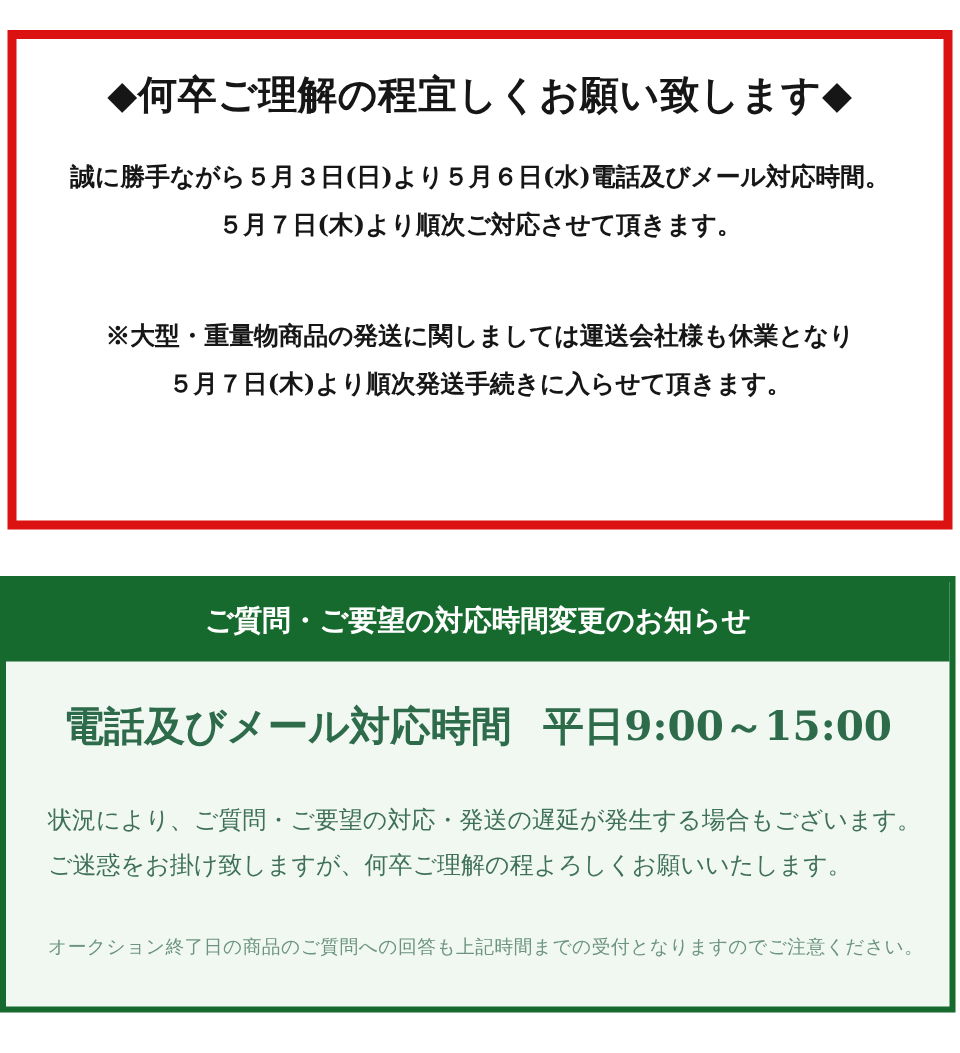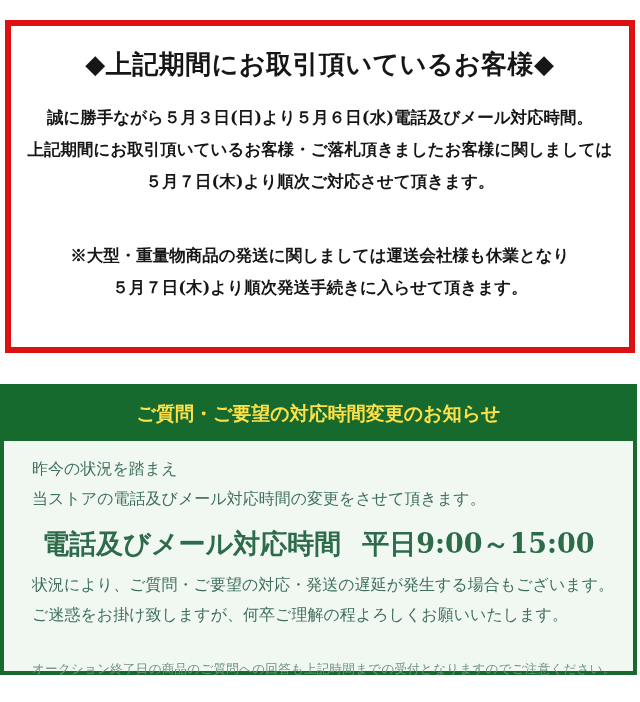--- a/index.html
+++ b/index.html
@@ -52,21 +52,21 @@
     left: 0;
     top: 384px;
     width: 637px;
     height: 291px;
     box-sizing: border-box;
     border: 4px solid var(--green_dark, #176a2e);
     background: var(--green_body_bg, #f1f8f2);
   }
   .hours-header {
     background: var(--green_dark, #176a2e);
-    color: #fde047;
+    color: #ffffff;
     text-align: center;
     font-size: 19px;
     font-weight: bold;
     padding: 13px 0 14px 0;
   }
   .hours-body {
     padding-top: 13px;
   }
   .hours-intro {
     padding-left: 28px;
@@ -79,57 +79,52 @@
     text-align: center;
     font-size: 27px;
     font-weight: bold;
     color: var(--green_text_strong, #2d6b4b);
   }
   .hours-time .gap {
     display: inline-block;
     width: 21px;
   }
   .hours-caution {
-    margin-top: 8px;
+    margin-top: 30px;
     padding-left: 28px;
     font-size: 16px;
     line-height: 30px;
     color: var(--green_text, #3f7058);
   }
   .hours-footnote {
     margin-top: 31px;
     padding-left: 28px;
     font-size: 12.5px;
     letter-spacing: 0.3px;
     color: var(--green_text_muted, #6d9480);
   }
 </style>
 </head>
 <body>
 
 <div class="gw-box">
-  <div class="gw-title">◆上記期間にお取引頂いているお客様◆</div>
+  <div class="gw-title">◆何卒ご理解の程宜しくお願い致します◆</div>
   <div class="gw-lines">
     <div>誠に勝手ながら５月３日(日)より５月６日(水)電話及びメール対応時間。</div>
-    <div>上記期間にお取引頂いているお客様・ご落札頂きましたお客様に関しましては</div>
     <div>５月７日(木)より順次ご対応させて頂きます。</div>
   </div>
   <div class="gw-note">
     <div>※大型・重量物商品の発送に関しましては運送会社様も休業となり</div>
     <div>５月７日(木)より順次発送手続きに入らせて頂きます。</div>
   </div>
 </div>
 
 <div class="hours-box">
   <div class="hours-header">ご質問・ご要望の対応時間変更のお知らせ</div>
   <div class="hours-body">
-    <div class="hours-intro">
-      <div>昨今の状況を踏まえ</div>
-      <div>当ストアの電話及びメール対応時間の変更をさせて頂きます。</div>
-    </div>
     <div class="hours-time">
       <span>電話及びメール対応時間</span><span class="gap"></span><span>平日9:00～15:00</span>
     </div>
     <div class="hours-caution">
       <div>状況により、ご質問・ご要望の対応・発送の遅延が発生する場合もございます。</div>
       <div>ご迷惑をお掛け致しますが、何卒ご理解の程よろしくお願いいたします。</div>
     </div>
     <div class="hours-footnote">オークション終了日の商品のご質問への回答も上記時間までの受付となりますのでご注意ください。</div>
   </div>
 </div>

